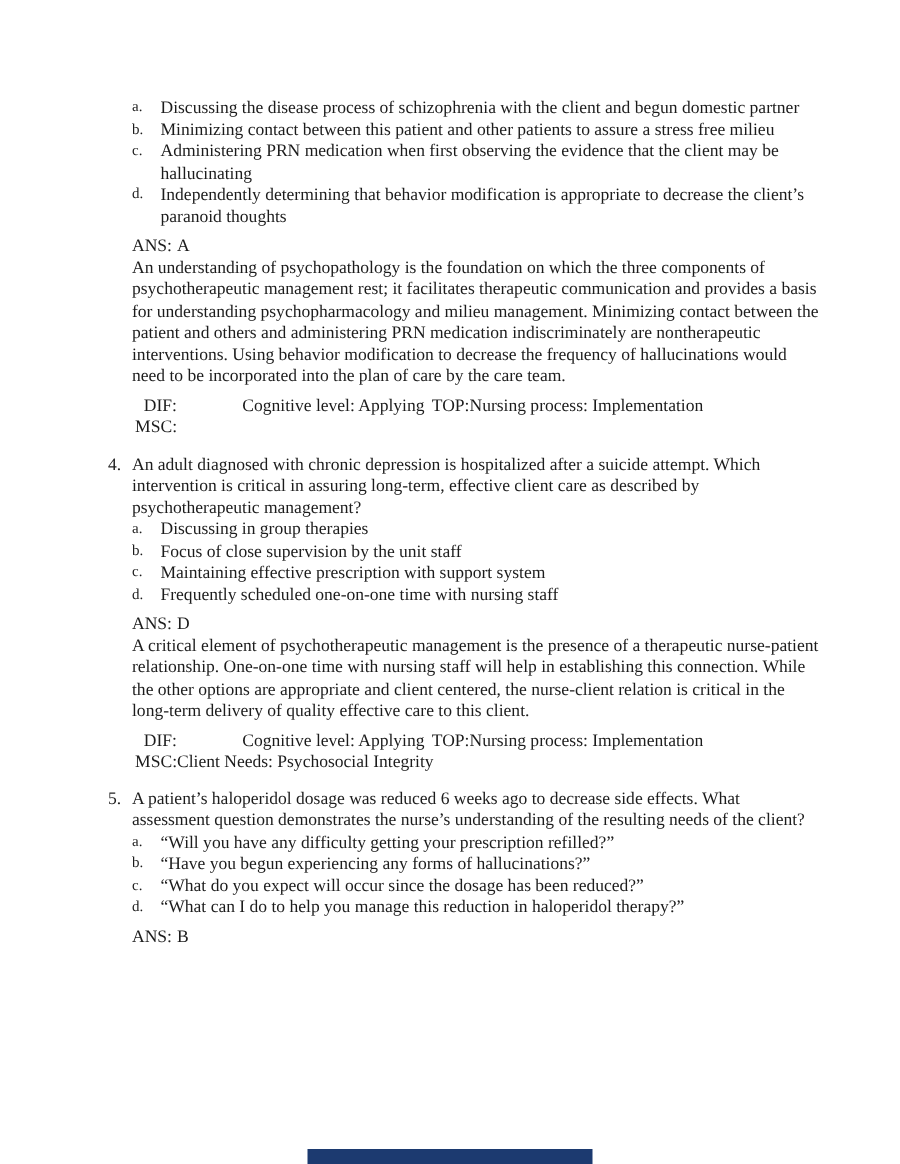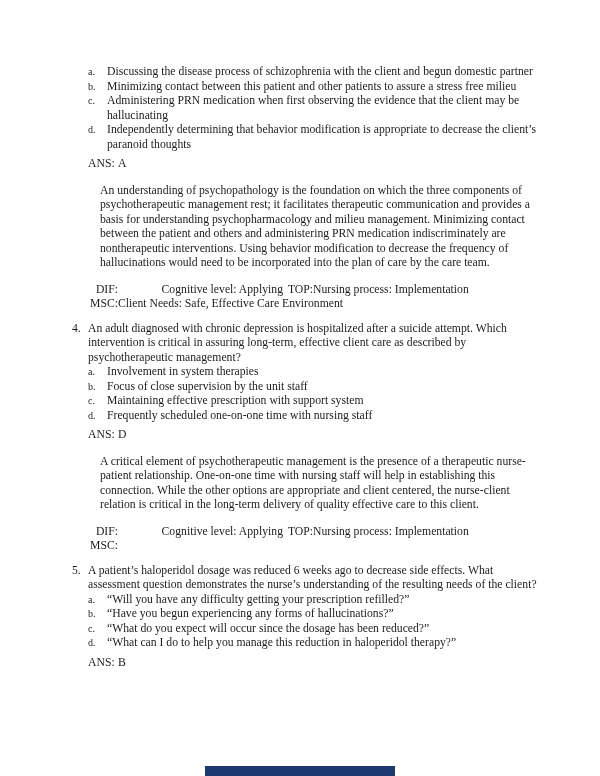--- a/index.html
+++ b/index.html
@@ -31,21 +31,21 @@
   .opt-letter {
     width: 19px;
     flex: none;
     font-size: 10px;
     line-height: 14.5px;
   }
   .opt-text { flex: 1; }
   .answer-block { margin-top: 5px; margin-left: 16px; }
   .ans-line { display: flex; font-family: Liberation Serif, serif; }
   .m-label { width: 30px; flex: none; }
-  .rationale { margin: 12px; }
+  .rationale { margin: 0; }
   .meta { margin-top: 5px; margin-left: 16px; }
   .meta-row { display: flex; text-align: right; }
   .m-dif { width: 165px; flex: none; }
   .m-top-label { width: 30px; flex: none; }
   .bottom-bar {
     position: absolute;
     left: 205px;
     bottom: 0;
     width: 190px;
     height: 10px;
@@ -84,34 +84,33 @@
     </div>
     <div class="meta">
       <div class="meta-row">
         <span class="m-label">DIF:</span>
         <span class="m-dif">Cognitive level: Applying</span>
         <span class="m-top-label">TOP:</span>
         <span>Nursing process: Implementation</span>
       </div>
       <div class="meta-row">
         <span class="m-label">MSC:</span>
-        <span>Client Needs: Safe, Effective Care Environment</span>
       </div>
     </div>
   </section>
 
   <section class="question">
     <div class="q-head">
       <span class="q-num">4.</span>
       <span class="q-stem">An adult diagnosed with chronic depression is hospitalized after a suicide attempt. Which intervention is critical in assuring long-term, effective client care as described by psychotherapeutic management?</span>
     </div>
     <div class="options">
       <div class="opt-row">
         <span class="opt-letter">a.</span>
-        <span class="opt-text">Involvement in system therapies</span>
+        <span class="opt-text">Discussing in group therapies</span>
       </div>
       <div class="opt-row">
         <span class="opt-letter">b.</span>
         <span class="opt-text">Focus of close supervision by the unit staff</span>
       </div>
       <div class="opt-row">
         <span class="opt-letter">c.</span>
         <span class="opt-text">Maintaining effective prescription with support system</span>
       </div>
       <div class="opt-row">
@@ -128,20 +127,21 @@
     </div>
     <div class="meta">
       <div class="meta-row">
         <span class="m-label">DIF:</span>
         <span class="m-dif">Cognitive level: Applying</span>
         <span class="m-top-label">TOP:</span>
         <span>Nursing process: Implementation</span>
       </div>
       <div class="meta-row">
         <span class="m-label">MSC:</span>
+        <span>Client Needs: Psychosocial Integrity</span>
       </div>
     </div>
   </section>
 
   <section class="question">
     <div class="q-head">
       <span class="q-num">5.</span>
       <span class="q-stem">A patient’s haloperidol dosage was reduced 6 weeks ago to decrease side effects. What assessment question demonstrates the nurse’s understanding of the resulting needs of the client?</span>
     </div>
     <div class="options">

